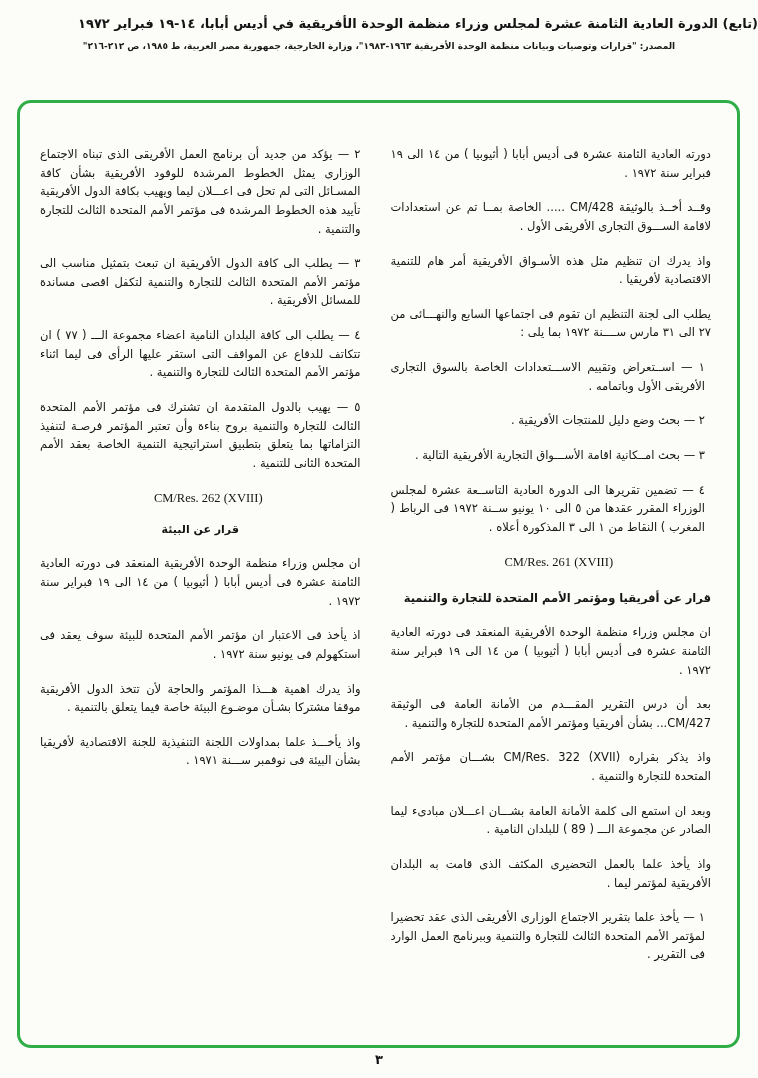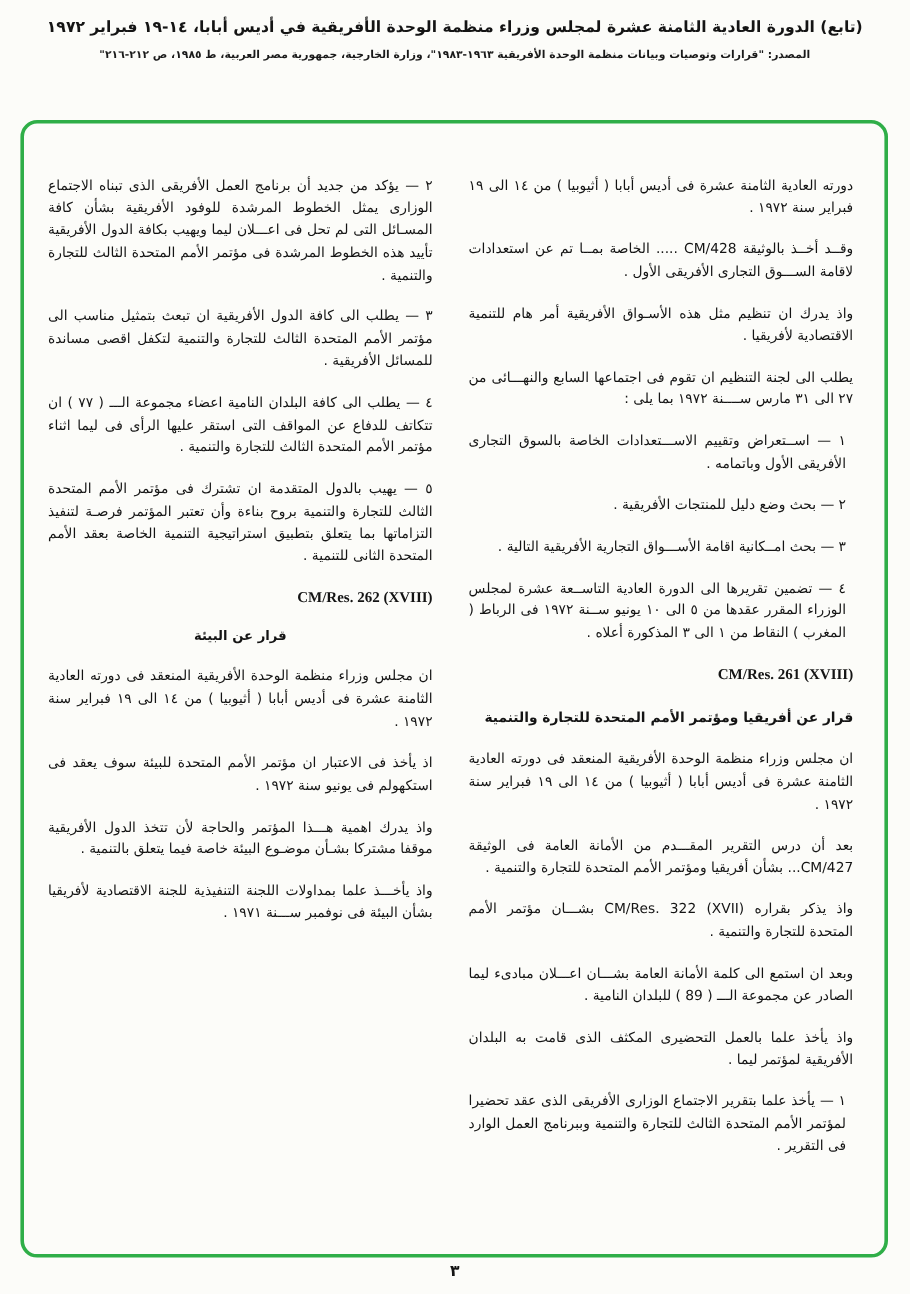--- a/index.html
+++ b/index.html
@@ -8,44 +8,44 @@
     width: 758px; height: 1078px; position: relative;
     background: #fcfcf9;
     font-family: "DejaVu Sans", sans-serif;
     color: #141414;
     overflow: hidden;
   }
   .page-header {
     position: absolute; top: 16px; left: 0; width: 100%;
     text-align: center; direction: rtl;
   }
-  .header-title { font-size: 13px; font-weight: bold; letter-spacing: 0.2px; }
+  .header-title { font-size: 13px; font-weight: bold; letter-spacing: 0.2px; text-align: right; }
   .header-source { font-size: 9px; font-weight: bold; margin-top: 10px; color: #1a1a1a; }
   .content-border {
     position: absolute; left: 17px; top: 100px; width: 723px; height: 948px;
     border: 3px solid var(--green, #2fae48);
     border-radius: 14px;
     padding: 26px 26px 16px 20px;
     overflow: hidden;
     background: #fcfcf9;
   }
   .columns { display: flex; direction: rtl; gap: 30px; }
   .col {
     width: 50%;
     direction: rtl;
     text-align: justify;
     font-size: 11.5px;
     line-height: 1.62;
   }
   .para { margin: 16px 0 9px 0; }
   .para.item { padding-right: 6px; }
   .para.code {
-    direction: ltr; text-align: right;
+    direction: ltr; text-align: center;
     font-family: "Liberation Serif", serif;
-    font-size: 12.5px; font-weight: bold;
+    font-size: 12.5px; font-weight: normal;
     margin: 16px 0 12px 16px;
   }
   .para.title { font-weight: bold; }
   .para.title-center { text-align: center; font-weight: bold; font-size: 11px; margin: 6px 0 14px 0; }
   .page-number {
     position: absolute; top: 1052px; left: 0; width: 100%;
     text-align: center; font-size: 13px; font-weight: bold;
   }
 </style>
 </head>

